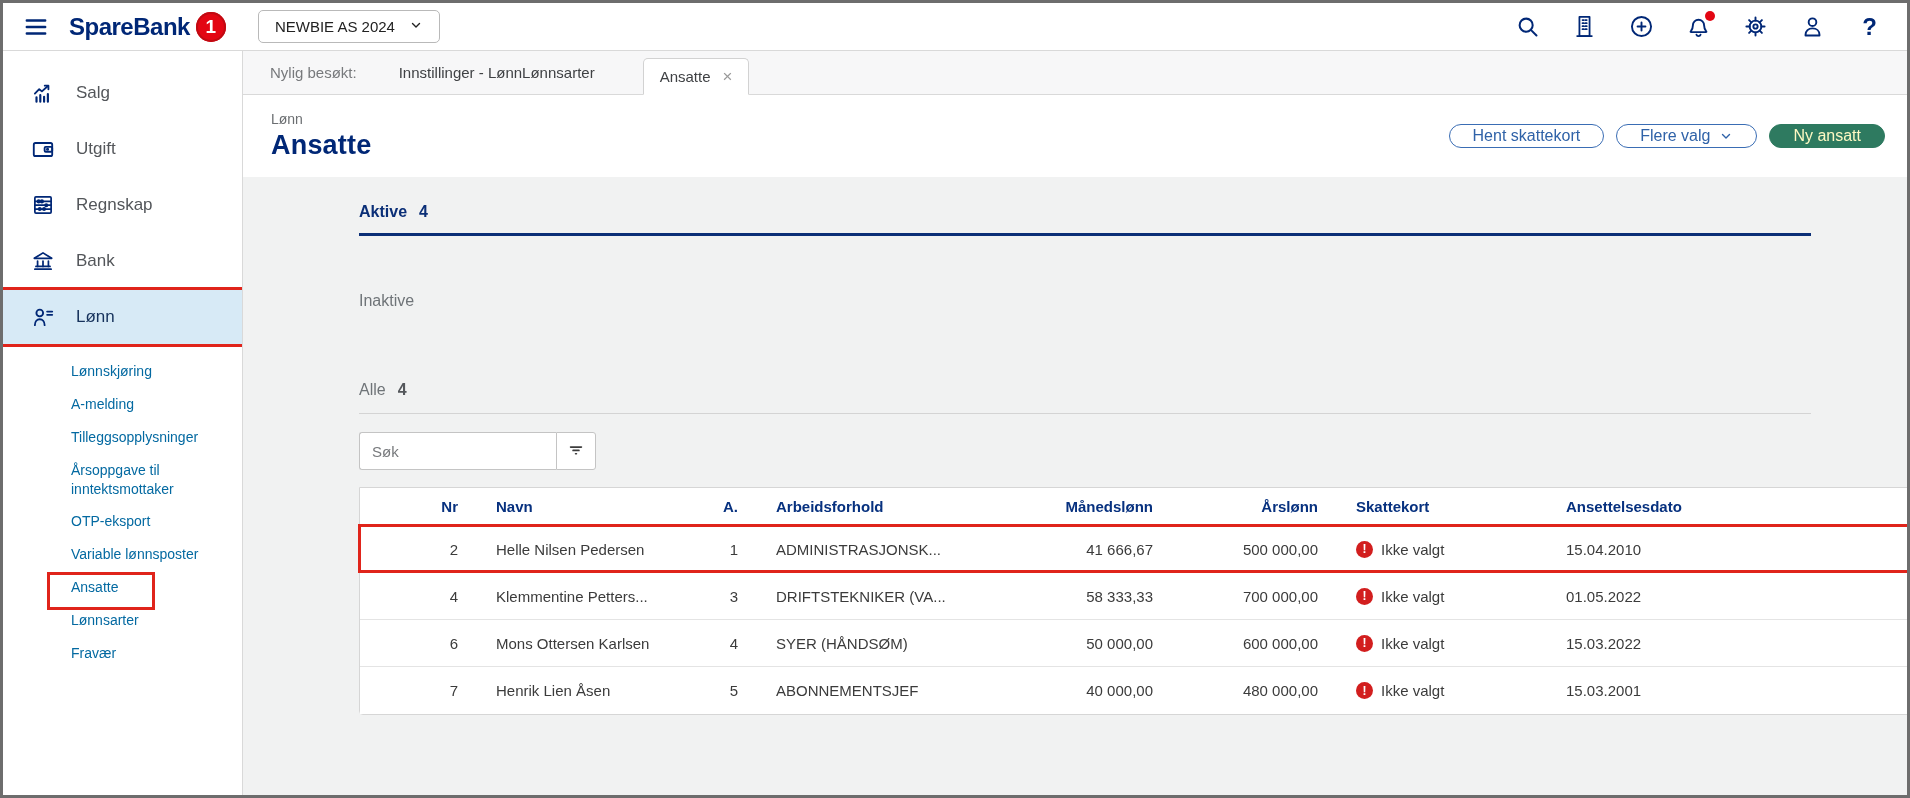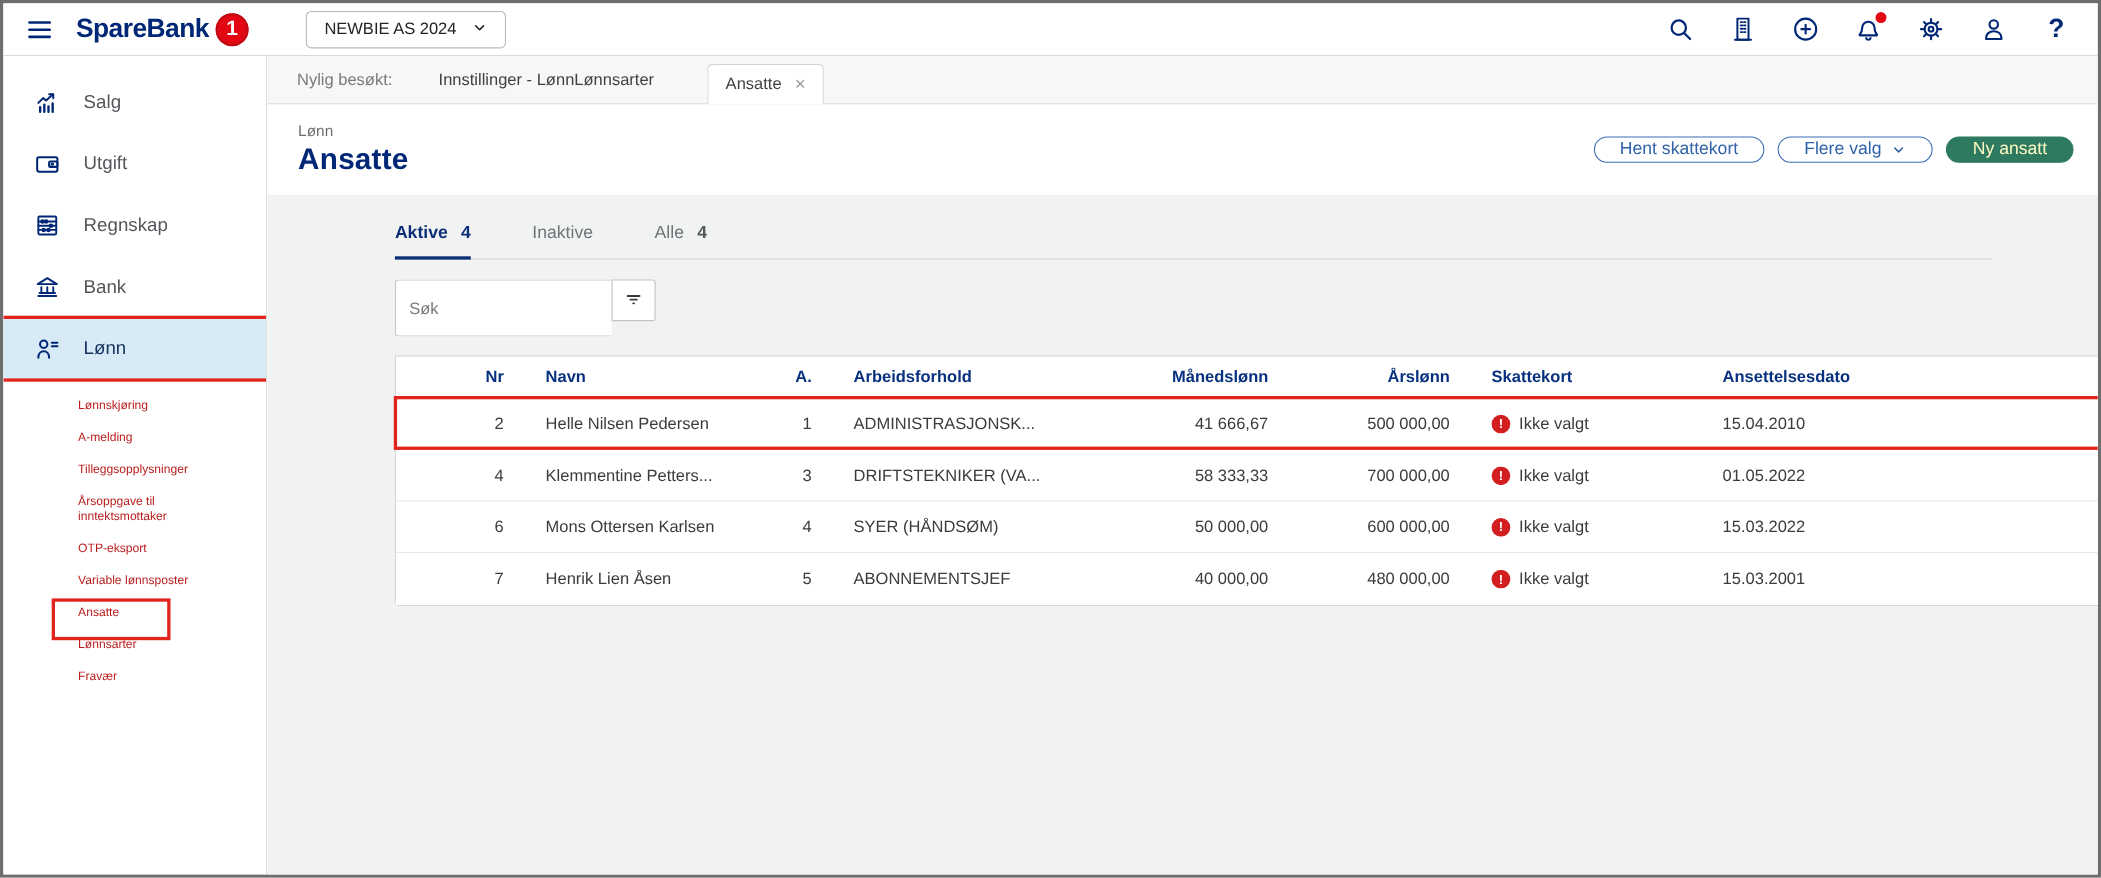--- a/index.html
+++ b/index.html
@@ -6,41 +6,41 @@
   html,body { width:1910px; height:798px; }
   body { font-family: "Liberation Sans", sans-serif; background:#fff; }
   .screen { width:1910px; height:798px; border:3px solid #6d6d6d; display:flex; flex-direction:column; background:#fff; overflow:hidden; }
 
   
   .topbar { height:48px; flex:0 0 48px; display:flex; align-items:center; padding:0 24px 0 20px; background:#fff; border-bottom:1px solid #d9d9d9; }
   .hamburger { width:26px; height:26px; cursor:pointer; color:#002776; }
   .logo { display:flex; align-items:center; margin-left:20px; gap:6px; }
   .logo-text { font-size:24px; font-weight:bold; color:#002776; letter-spacing:-.5px; }
   .logo-badge { width:30px; height:30px; border-radius:50%; background:#e30613; color:#fff; font-weight:bold; font-size:19px; display:flex; align-items:center; justify-content:center; box-shadow:inset 0 0 0 2px #c00a12; }
-  .company-select { margin-left:52px; display:flex; align-items:center; gap:14px; border:1px solid #b9b9b9; border-radius:5px; padding:7px 16px; background:#fff; font-size:15px; color:#222; cursor:pointer; font-family:inherit; }
+  .company-select { margin-left:32px; display:flex; align-items:center; gap:14px; border:1px solid #b9b9b9; border-radius:5px; padding:7px 16px; background:#fff; font-size:15px; color:#222; cursor:pointer; font-family:inherit; }
   .company-select .chev { color:#222; }
   .tb-icons { margin-left:auto; display:flex; align-items:center; gap:30px; }
   .tb-icon { position:relative; width:27px; height:27px; color:#002776; cursor:pointer; display:flex; align-items:center; justify-content:center; }
   .tb-icon svg { width:100%; height:100%; }
   .tb-badge { position:absolute; top:-2px; right:-3px; width:10px; height:10px; border-radius:50%; background:#e30613; }
   .help-glyph { font-size:24px; font-weight:bold; color:#002776; }
 
   
   .body-row { flex:1; display:flex; min-height:0; }
   .sidebar { width:240px; flex:0 0 240px; background:#fff; border-right:1px solid #d9d9d9; padding-top:14px; overflow:hidden; }
   .main { flex:1; display:flex; flex-direction:column; min-width:0; background:#fff; }
 
   
   .side-item { position:relative; height:56px; display:flex; align-items:center; gap:20px; padding-left:27px; font-size:17px; color:#53565a; cursor:pointer; }
   .side-item .s-icon { width:26px; height:26px; color:#002776; flex:0 0 26px; }
   .side-item .s-icon svg { width:100%; height:100%; }
   .side-item.active { background:#d7eaf6; color:#16325c; }
   .side-item.annotated::after { content:""; position:absolute; left:0; right:0; top:-2px; bottom:-2px; border-top:3px solid #e0241b; border-bottom:3px solid #e0241b; pointer-events:none; }
   .side-sub { list-style:none; margin-top:10px; }
-  .side-sub li { position:relative; padding:7px 30px 7px 68px; font-size:11px; color:#b91c1c; line-height:1.35; cursor:pointer; }
+  .side-sub li { position:relative; padding:7px 30px 7px 68px; font-size:14px; color:#0369a1; line-height:1.35; cursor:pointer; }
   .side-sub li.annotated::after { content:""; position:absolute; left:44px; top:1px; width:102px; height:32px; border:3px solid #e0241b; pointer-events:none; }
 
   
   .recent-bar { height:44px; flex:0 0 44px; background:#f7f7f8; border-bottom:1px solid #d9d9d9; display:flex; align-items:flex-start; padding-left:27px; }
   .recent-label { align-self:center; font-size:15px; color:#77797c; margin-right:42px; }
   .recent-links { display:flex; align-self:center; }
   .recent-link { font-size:15px; color:#3f4144; cursor:pointer; }
   .doc-tab { margin-left:48px; align-self:flex-end; height:37px; margin-bottom:-1px; background:#fff; border:1px solid #d2d2d2; border-bottom:1px solid #fff; border-radius:5px 5px 0 0; display:flex; align-items:center; gap:12px; padding:0 16px; font-size:15px; color:#3f4144; cursor:pointer; }
   .doc-tab .close { color:#9a9a9a; font-size:17px; cursor:pointer; }
 
@@ -51,29 +51,29 @@
   .actions { display:flex; align-items:center; gap:12px; }
   .btn { height:24px; border-radius:19px; font-size:16px; font-family:inherit; cursor:pointer; display:flex; align-items:center; gap:9px; padding:0 23px; }
   .btn-outline { background:#fff; border:1px solid #3a6db4; color:#2f62a8; }
   .btn-solid { background:#2e7a60; border:1px solid #2e7a60; color:#fef9c3; }
   .btn .chev { width:14px; height:14px; }
 
   
   .content { flex:1; background:#f1f2f2; padding:26px 0 0 116px; min-height:0; }
   .content-inner { width:1452px; }
 
-  .tabs { display:flex; gap:56px; }
+  .tabs { display:flex; gap:56px;flex-direction:column; }
   .tab { padding-bottom:12px; font-size:16px; color:#6f7478; cursor:pointer; display:flex; gap:12px; border-bottom:3px solid transparent; }
   .tab .count { font-weight:bold; color:#54575b; }
   .tab.active { color:#0b2f77; font-weight:bold; border-bottom-color:#0b2f77; }
   .tab.active .count { color:#0b2f77; }
   .tabs-rule { height:1px; background:#d4d4d4; width:1452px; margin-top:-1px; }
 
   .search-row { margin-top:18px; display:flex; }
-  .search-input { width:197px; height:52px; border:1px solid #c4c4c4; border-right:none; border-radius:3px 0 0 3px; background:#fff; padding:0 12px; font-size:15px; font-family:inherit; color:#333; }
+  .search-input { width:197px; height:38px; border:1px solid #c4c4c4; border-right:none; border-radius:3px 0 0 3px; background:#fff; padding:0 12px; font-size:15px; font-family:inherit; color:#333; }
   .search-input::placeholder { color:#77797c; }
   .filter-btn { width:40px; height:38px; border:1px solid #c4c4c4; border-radius:0 3px 3px 0; background:#fff; cursor:pointer; display:flex; align-items:center; justify-content:center; color:#3c3c3c; }
   .filter-btn svg { width:20px; height:20px; }
 
   
   .table-wrap { position:relative; margin-top:17px; width:1612px; background:#fff; border:1px solid #d6d6d6; border-radius:0 0 4px 4px; }
   .trow { display:grid; grid-template-columns:106px 225px 55px 250px 165px 165px 210px 250px 1fr; align-items:center; }
   .thead { height:38px; border-bottom:1px solid #e2e2e2; }
   .thead .cell { font-size:15px; font-weight:bold; color:#07317f; }
   .tbody-row { position:relative; height:47px; border-bottom:1px solid #e4e4e4; background:#fff; }

